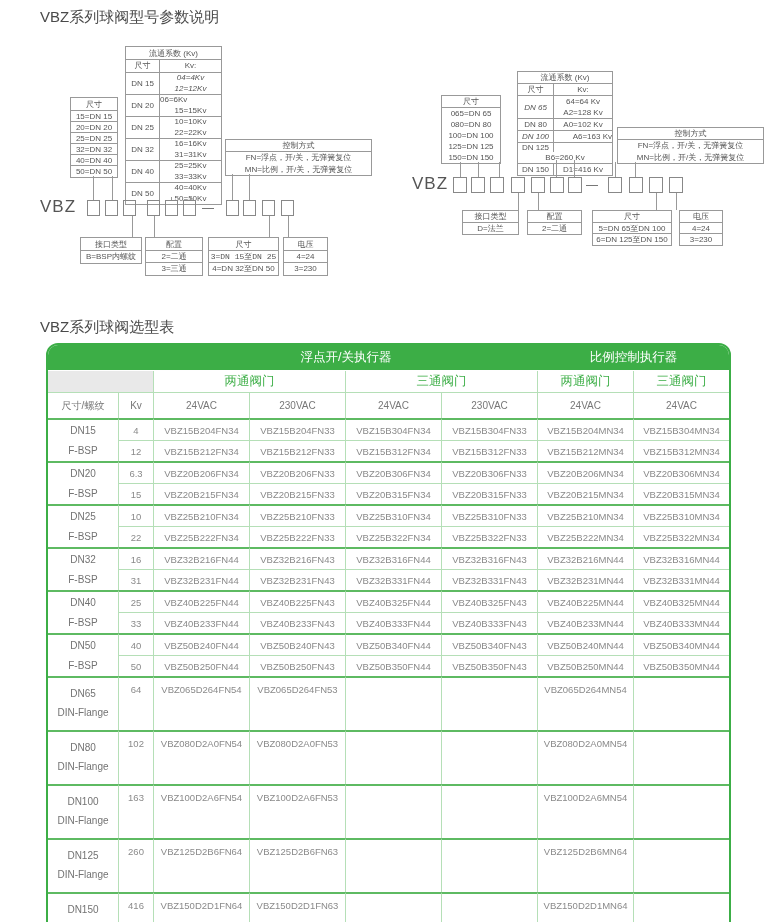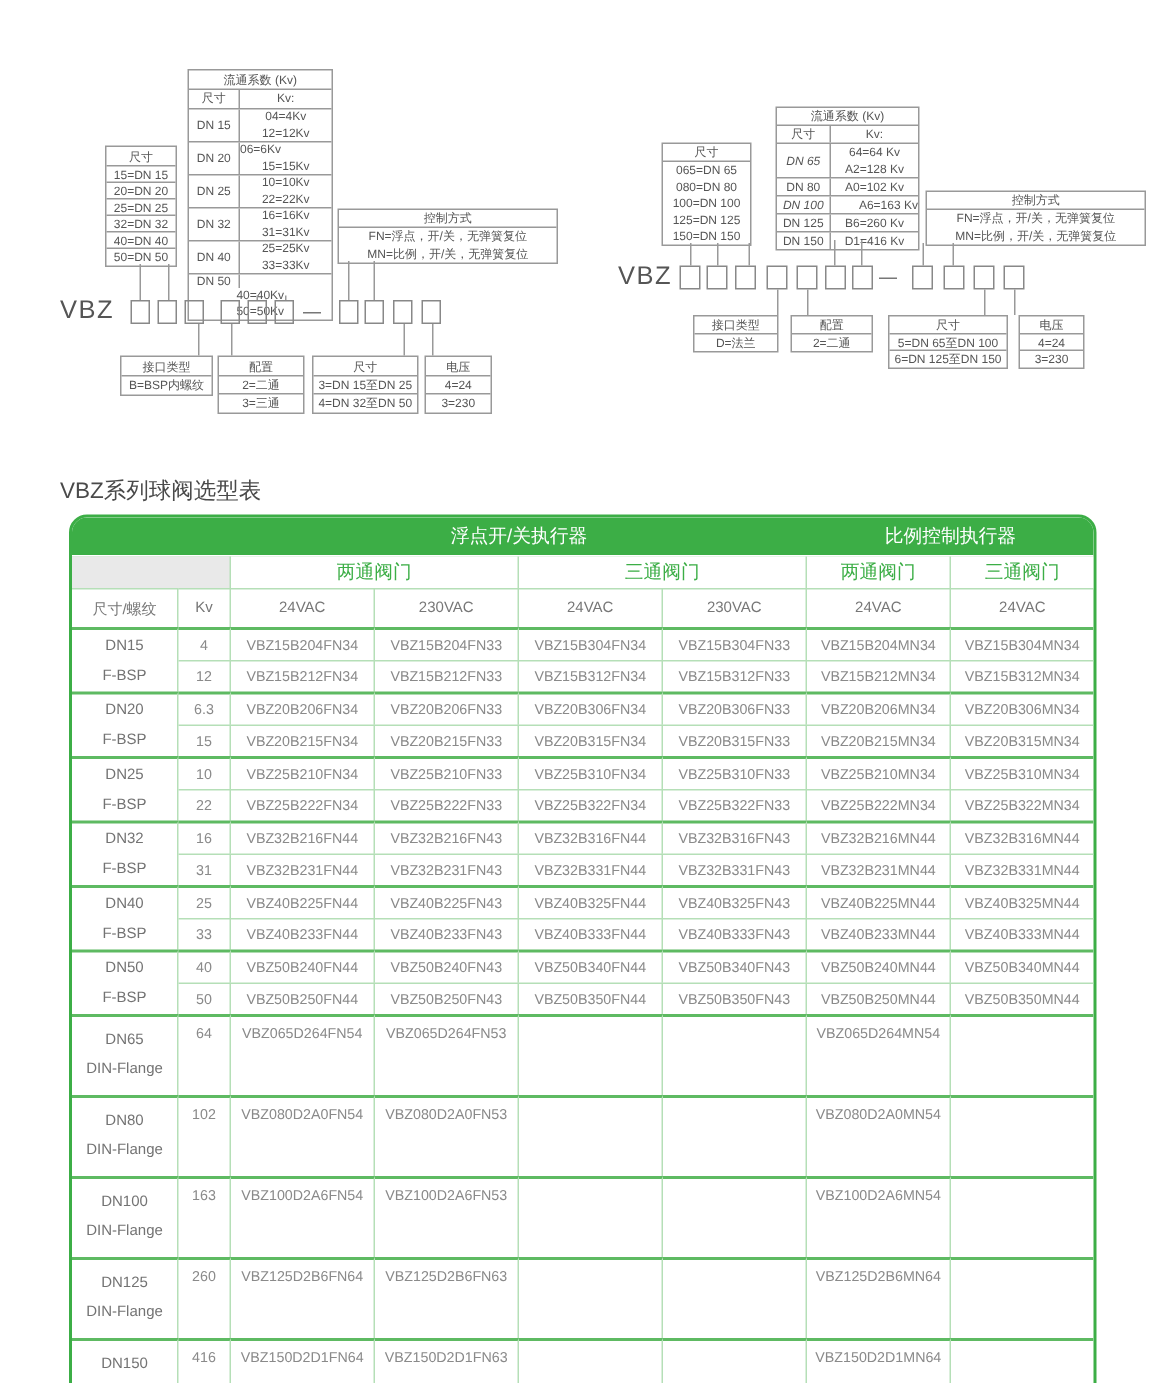--- a/index.html
+++ b/index.html
@@ -31,40 +31,41 @@
   td.c-size { color:#737373; font-size:10px; }
   td.c-size div { height:20px; line-height:20px; }
   tbody tr.flange td { height:46px; vertical-align:top; padding-top:6px; }
   tbody tr.flange td.c-size div { height:19px; line-height:19px; }
 </style>
 </head>
 <body>
 
 <div class="page">
 
+  <div class="sec-title" style="left:40px;top:8px;">VBZ系列球阀型号参数说明</div>
 
   <div class="diagram-layer" id="diagram-left">
       <div style="position: absolute; left: 70px; top: 97px; width: 48px; border: 1px solid rgb(153, 153, 153); background: rgb(255, 255, 255); box-sizing: border-box;">
         <div style="text-align: center; white-space: nowrap; box-sizing: border-box; height: 13px; line-height: 13px; border-bottom: 1px solid rgb(153, 153, 153);">尺寸</div>
         <div style="text-align: center; white-space: nowrap; box-sizing: border-box; height: 11px; line-height: 11px; border-bottom: 1px solid rgb(153, 153, 153);">15=DN 15</div>
         <div style="text-align: center; white-space: nowrap; box-sizing: border-box; height: 11px; line-height: 11px; border-bottom: 1px solid rgb(153, 153, 153);">20=DN 20</div>
         <div style="text-align: center; white-space: nowrap; box-sizing: border-box; height: 11px; line-height: 11px; border-bottom: 1px solid rgb(153, 153, 153);">25=DN 25</div>
         <div style="text-align: center; white-space: nowrap; box-sizing: border-box; height: 11px; line-height: 11px; border-bottom: 1px solid rgb(153, 153, 153);">32=DN 32</div>
         <div style="text-align: center; white-space: nowrap; box-sizing: border-box; height: 11px; line-height: 11px; border-bottom: 1px solid rgb(153, 153, 153);">40=DN 40</div>
         <div style="text-align: center; white-space: nowrap; box-sizing: border-box; height: 11px; line-height: 11px;">50=DN 50</div>
       </div>
       <div style="position: absolute; left: 125px; top: 46px; width: 97px; border: 1px solid rgb(153, 153, 153); background: rgb(255, 255, 255); box-sizing: border-box;">
         <div style="text-align: center; white-space: nowrap; box-sizing: border-box; height: 13px; line-height: 13px; border-bottom: 1px solid rgb(153, 153, 153);">流通系数 (Kv)</div>
         <div style="display: flex; border-bottom: 1px solid rgb(153, 153, 153);">
           <div style="text-align: center; white-space: nowrap; box-sizing: border-box; width: 34px; height: 12px; line-height: 12px; border-right: 1px solid rgb(153, 153, 153);">尺寸</div>
           <div style="text-align: center; white-space: nowrap; box-sizing: border-box; flex: 1 1 0%; height: 12px; line-height: 12px;">Kv:</div>
         </div>
         <div style="display: flex; border-bottom: 1px solid rgb(153, 153, 153);">
           <div style="text-align: center; white-space: nowrap; box-sizing: border-box; width: 34px; border-right: 1px solid rgb(153, 153, 153); display: flex; align-items: center; justify-content: center;">DN 15</div>
-          <div style="flex: 1 1 0%;">
+          <div style="flex: 1 1 0%; font-style: italic;">
             <div style="text-align: center; white-space: nowrap; box-sizing: border-box; height: 10.5px; line-height: 10.5px;">04=4Kv</div>
             <div style="text-align: center; white-space: nowrap; box-sizing: border-box; height: 10.5px; line-height: 10.5px;">12=12Kv</div>
           </div>
         </div>
         <div style="display: flex; border-bottom: 1px solid rgb(153, 153, 153);">
           <div style="text-align: center; white-space: nowrap; box-sizing: border-box; width: 34px; border-right: 1px solid rgb(153, 153, 153); display: flex; align-items: center; justify-content: center;">DN 20</div>
           <div style="flex: 1 1 0%;">
             <div style="text-align: left; white-space: nowrap; box-sizing: border-box; height: 10.5px; line-height: 10.5px;">06=6Kv</div>
             <div style="text-align: center; white-space: nowrap; box-sizing: border-box; height: 10.5px; line-height: 10.5px;">15=15Kv</div>
           </div>
@@ -83,21 +84,21 @@
             <div style="text-align: center; white-space: nowrap; box-sizing: border-box; height: 10.5px; line-height: 10.5px;">31=31Kv</div>
           </div>
         </div>
         <div style="display: flex; border-bottom: 1px solid rgb(153, 153, 153);">
           <div style="text-align: center; white-space: nowrap; box-sizing: border-box; width: 34px; border-right: 1px solid rgb(153, 153, 153); display: flex; align-items: center; justify-content: center;">DN 40</div>
           <div style="flex: 1 1 0%;">
             <div style="text-align: center; white-space: nowrap; box-sizing: border-box; height: 10.5px; line-height: 10.5px;">25=25Kv</div>
             <div style="text-align: center; white-space: nowrap; box-sizing: border-box; height: 10.5px; line-height: 10.5px;">33=33Kv</div>
           </div>
         </div>
-        <div style="display: flex; flex-direction: column;">
+        <div style="display: flex;">
           <div style="text-align: center; white-space: nowrap; box-sizing: border-box; width: 34px; border-right: 1px solid rgb(153, 153, 153); display: flex; align-items: center; justify-content: center;">DN 50</div>
           <div style="flex: 1 1 0%;">
             <div style="text-align: center; white-space: nowrap; box-sizing: border-box; height: 10.5px; line-height: 10.5px;">40=40Kv</div>
             <div style="text-align: center; white-space: nowrap; box-sizing: border-box; height: 10.5px; line-height: 10.5px;">50=50Kv</div>
           </div>
         </div>
       </div>
       <div style="position: absolute; left: 225px; top: 139px; width: 147px; border: 1px solid rgb(153, 153, 153); background: rgb(255, 255, 255); box-sizing: border-box;">
         <div style="text-align: center; white-space: nowrap; box-sizing: border-box; height: 12px; line-height: 12px; border-bottom: 1px solid rgb(153, 153, 153);">控制方式</div>
         <div style="text-align: center; white-space: nowrap; box-sizing: border-box; height: 11.5px; line-height: 11.5px;">FN=浮点，开/关，无弹簧复位</div>
@@ -119,21 +120,21 @@
         <div style="text-align: center; white-space: nowrap; box-sizing: border-box; height: 13px; line-height: 13px; border-bottom: 1px solid rgb(153, 153, 153);">接口类型</div>
         <div style="text-align: center; white-space: nowrap; box-sizing: border-box; height: 12px; line-height: 12px;">B=BSP内螺纹</div>
       </div>
       <div style="position: absolute; left: 145px; top: 237px; width: 58px; border: 1px solid rgb(153, 153, 153); background: rgb(255, 255, 255); box-sizing: border-box;">
         <div style="text-align: center; white-space: nowrap; box-sizing: border-box; height: 13px; line-height: 13px; border-bottom: 1px solid rgb(153, 153, 153);">配置</div>
         <div style="text-align: center; white-space: nowrap; box-sizing: border-box; height: 12px; line-height: 12px; border-bottom: 1px solid rgb(153, 153, 153);">2=二通</div>
         <div style="text-align: center; white-space: nowrap; box-sizing: border-box; height: 12px; line-height: 12px;">3=三通</div>
       </div>
       <div style="position: absolute; left: 208px; top: 237px; width: 71px; border: 1px solid rgb(153, 153, 153); background: rgb(255, 255, 255); box-sizing: border-box;">
         <div style="text-align: center; white-space: nowrap; box-sizing: border-box; height: 13px; line-height: 13px; border-bottom: 1px solid rgb(153, 153, 153);">尺寸</div>
-        <div style="text-align: center; white-space: nowrap; box-sizing: border-box; height: 12px; line-height: 12px; border-bottom: 1px solid rgb(153, 153, 153);">3=DN 15至DN 25</div>
+        <div style="text-align: center; white-space: nowrap; box-sizing: border-box; height: 12px; line-height: 12px; border-bottom: 1px solid rgb(153, 153, 153); font-family: Liberation Mono, monospace;">3=DN 15至DN 25</div>
         <div style="text-align: center; white-space: nowrap; box-sizing: border-box; height: 12px; line-height: 12px;">4=DN 32至DN 50</div>
       </div>
       <div style="position: absolute; left: 283px; top: 237px; width: 45px; border: 1px solid rgb(153, 153, 153); background: rgb(255, 255, 255); box-sizing: border-box;">
         <div style="text-align: center; white-space: nowrap; box-sizing: border-box; height: 13px; line-height: 13px; border-bottom: 1px solid rgb(153, 153, 153);">电压</div>
         <div style="text-align: center; white-space: nowrap; box-sizing: border-box; height: 12px; line-height: 12px; border-bottom: 1px solid rgb(153, 153, 153);">4=24</div>
         <div style="text-align: center; white-space: nowrap; box-sizing: border-box; height: 12px; line-height: 12px;">3=230</div>
       </div>
       <div style="position: absolute; left: 93px; top: 176px; width: 1px; height: 24px; background: rgb(153, 153, 153);"></div>
       <div style="position: absolute; left: 112px; top: 176px; width: 1px; height: 24px; background: rgb(153, 153, 153);"></div>
       <div style="position: absolute; left: 171px; top: 197px; width: 1px; height: 3px; background: rgb(153, 153, 153);"></div>
@@ -172,21 +173,21 @@
           <div style="flex: 1 1 0%;">
             <div style="text-align: center; white-space: nowrap; box-sizing: border-box; height: 11px; line-height: 11px;">A0=102 Kv</div>
           </div>
         </div>
         <div style="display: flex; border-bottom: 1px solid rgb(153, 153, 153);">
           <div style="text-align: right; white-space: nowrap; box-sizing: border-box; width: 36px; border-right: 1px solid rgb(153, 153, 153); display: flex; align-items: center; justify-content: center; font-style: italic;">DN 100</div>
           <div style="flex: 1 1 0%;">
             <div style="text-align: right; white-space: nowrap; box-sizing: border-box; height: 11px; line-height: 11px;">A6=163 Kv</div>
           </div>
         </div>
-        <div style="display: flex; border-bottom: 1px solid rgb(153, 153, 153);">
+        <div style="display: flex; border-bottom: 1px solid rgb(153, 153, 153); flex-direction: column;">
           <div style="text-align: center; white-space: nowrap; box-sizing: border-box; width: 36px; border-right: 1px solid rgb(153, 153, 153); display: flex; align-items: center; justify-content: center;">DN 125</div>
           <div style="flex: 1 1 0%;">
             <div style="text-align: center; white-space: nowrap; box-sizing: border-box; height: 11px; line-height: 11px;">B6=260 Kv</div>
           </div>
         </div>
         <div style="display: flex;">
           <div style="text-align: center; white-space: nowrap; box-sizing: border-box; width: 36px; border-right: 1px solid rgb(153, 153, 153); display: flex; align-items: center; justify-content: center;">DN 150</div>
           <div style="flex: 1 1 0%;">
             <div style="text-align: center; white-space: nowrap; box-sizing: border-box; height: 11px; line-height: 11px;">D1=416 Kv</div>
           </div>

